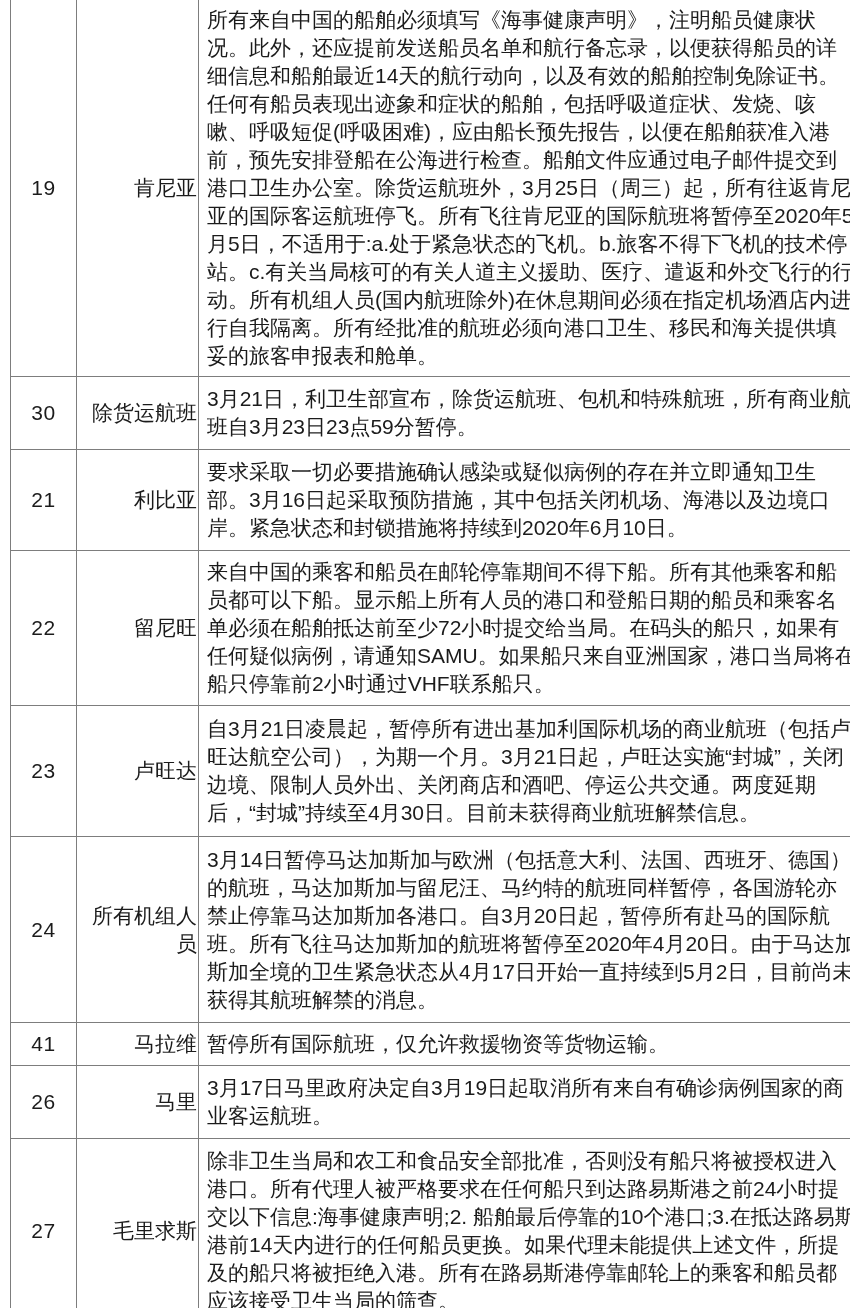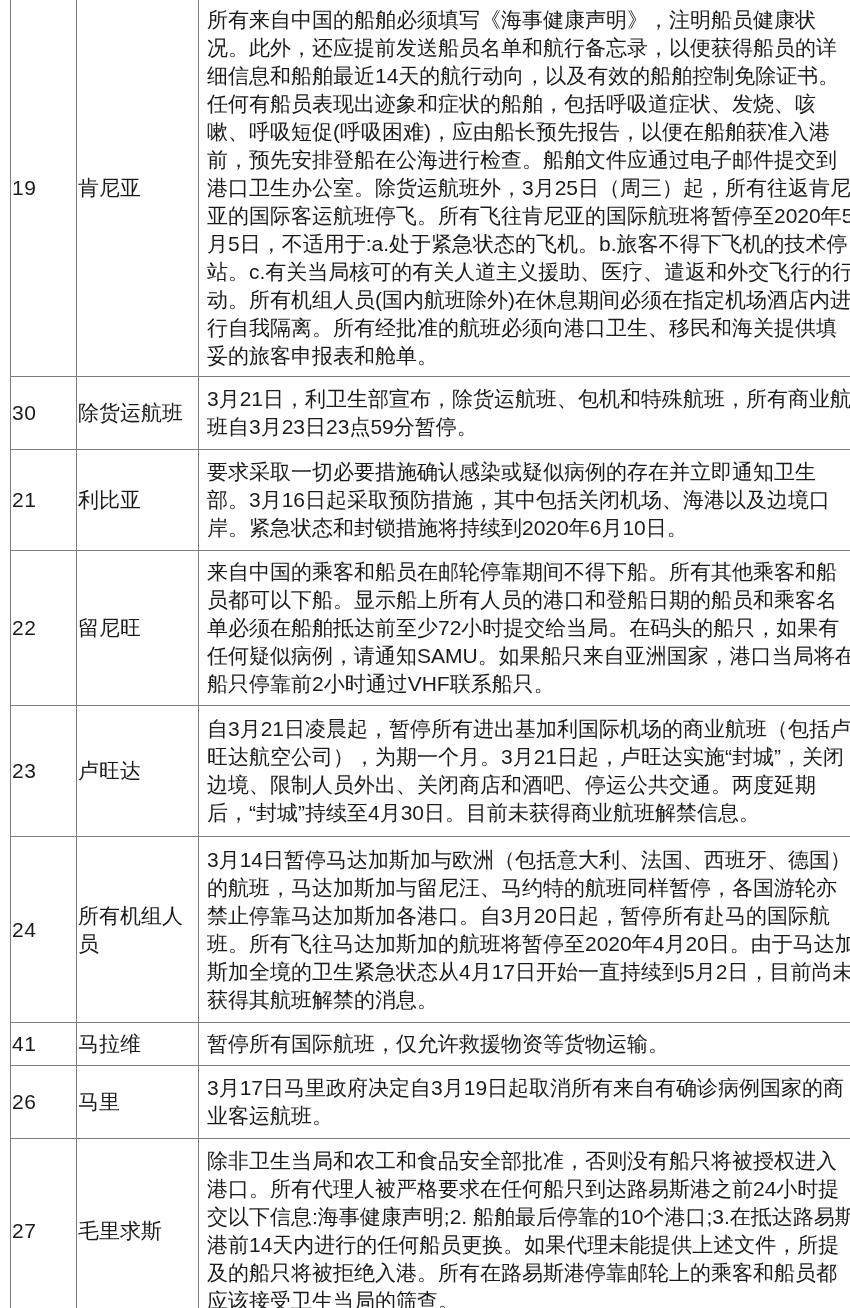--- a/index.html
+++ b/index.html
@@ -25,26 +25,26 @@
     color: #1b1b1b;
     font-size: 21px;
     line-height: 28px;
     overflow: hidden;
   }
   .doc-table tr:first-child td {
     border-top: none;
   }
   td.num {
     width: 63px;
-    text-align: left;
+    text-align: center;
     letter-spacing: 0.5px;
   }
   td.country {
     width: 119px;
-    text-align: left;
+    text-align: right;
   }
   td.text {
     width: 650px;
     text-align: left;
     padding: 6px 4px 6px 8px;
     word-break: break-all;
   }
   tr.h0 { height: 346px; }
   tr.h1 { height: 73px; }
   tr.h2 { height: 101px; }

